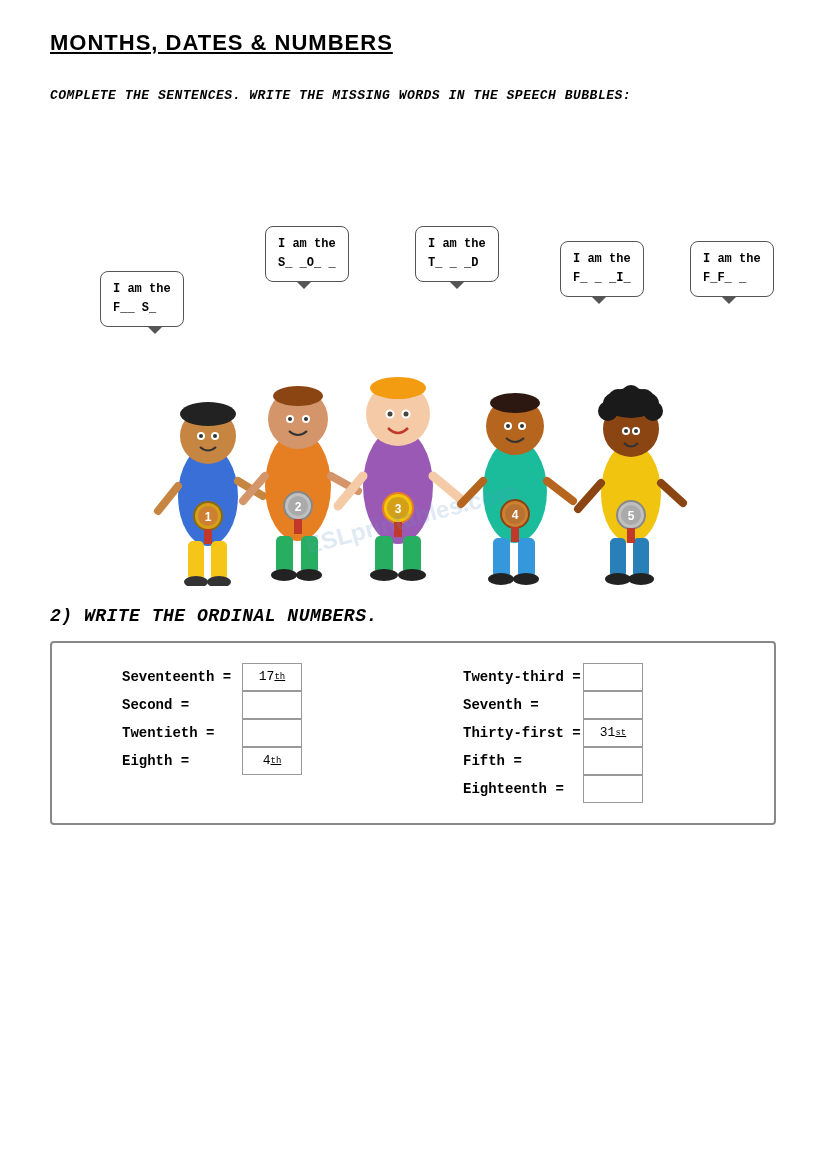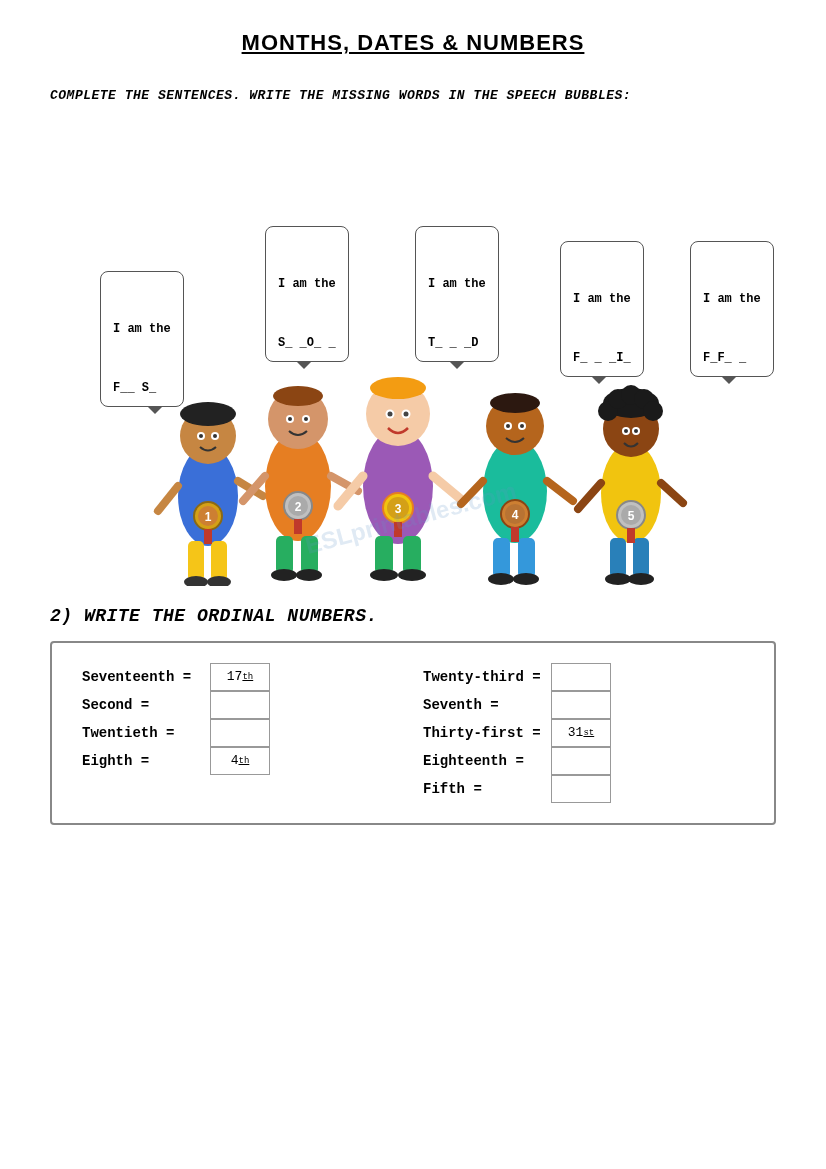--- a/index.html
+++ b/index.html
@@ -6,21 +6,20 @@
     body {
       width: 826px;
       min-height: 1169px;
       background: #fff;
       font-family: Arial, sans-serif;
       padding: 30px 50px;
       position: relative;
     }
 
     h1 {
-      text-align: center;
       font-size: 22px;
       font-weight: bold;
       text-decoration: underline;
       letter-spacing: 1px;
       margin-bottom: 30px;
       font-family: Arial, sans-serif;
     }
 
     .instructions {
       font-size: 13px;
@@ -131,21 +130,21 @@
       border-radius: 4px;
       padding: 20px 30px;
       display: grid;
       grid-template-columns: 1fr 1fr;
       gap: 12px 20px;
     }
 
     .exercise-row {
       display: flex;
       align-items: center;
-      gap: 8px;
+      margin-left: 40px;
     }
 
     .exercise-label {
       font-size: 14px;
       font-family: 'Courier New', monospace;
       font-weight: bold;
       min-width: 120px;
     }
 
     .answer-box {
@@ -163,21 +162,20 @@
     .answer-box sup {
       font-size: 9px;
       text-decoration: underline;
     }
 
     .bubble-line1 {
       font-size: 12px;
       font-family: 'Courier New', monospace;
       font-weight: bold;
       line-height: 1.6;
-      margin-top: 40px;
     }
   </style>
 </head>
 <body>
 
 <h1>MONTHS, DATES &amp; NUMBERS</h1>
 
 <p class="instructions">COMPLETE THE SENTENCES. WRITE THE MISSING WORDS IN THE SPEECH BUBBLES:</p>
 
 <div class="scene-area">
@@ -374,21 +372,21 @@
     </div>
     <div class="exercise-row">
       <span class="exercise-label">Seventh =</span>
       <div class="answer-box"></div>
     </div>
     <div class="exercise-row">
       <span class="exercise-label">Thirty-first =</span>
       <div class="answer-box">31<sup>st</sup></div>
     </div>
     <div class="exercise-row">
+      <span class="exercise-label">Fifth =</span>
+      <div class="answer-box"></div>
+    </div>
+    <div class="exercise-row">
       <span class="exercise-label">Eighteenth =</span>
       <div class="answer-box"></div>
     </div>
-    <div class="exercise-row">
-      <span class="exercise-label">Fifth =</span>
-      <div class="answer-box"></div>
-    </div>
   </div>
 </div>
 
 </body></html>

